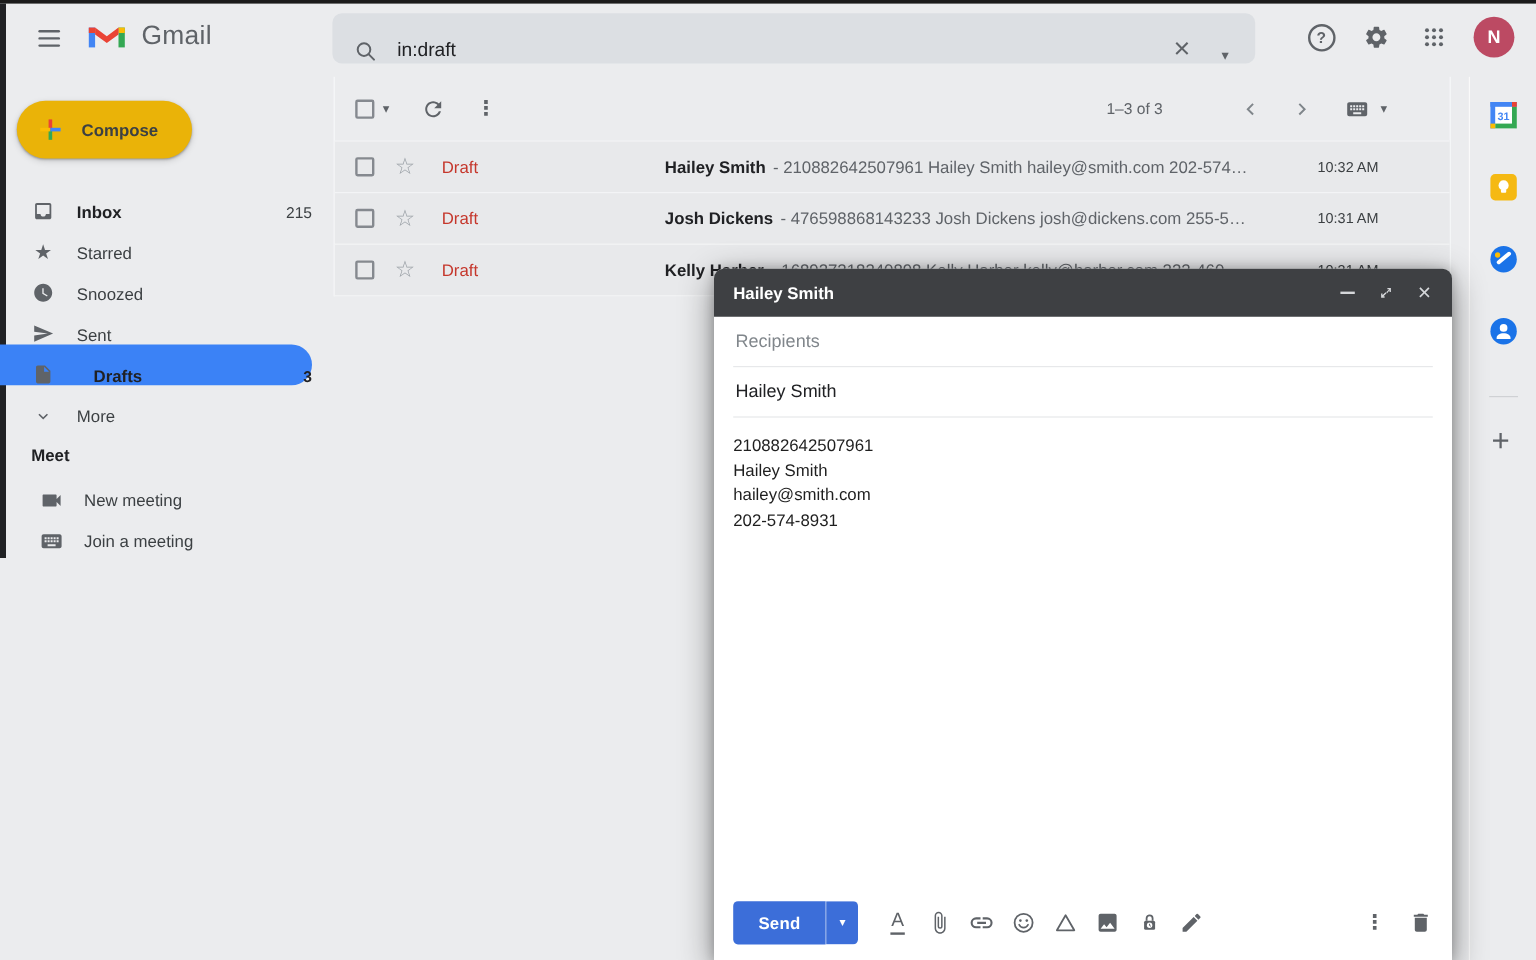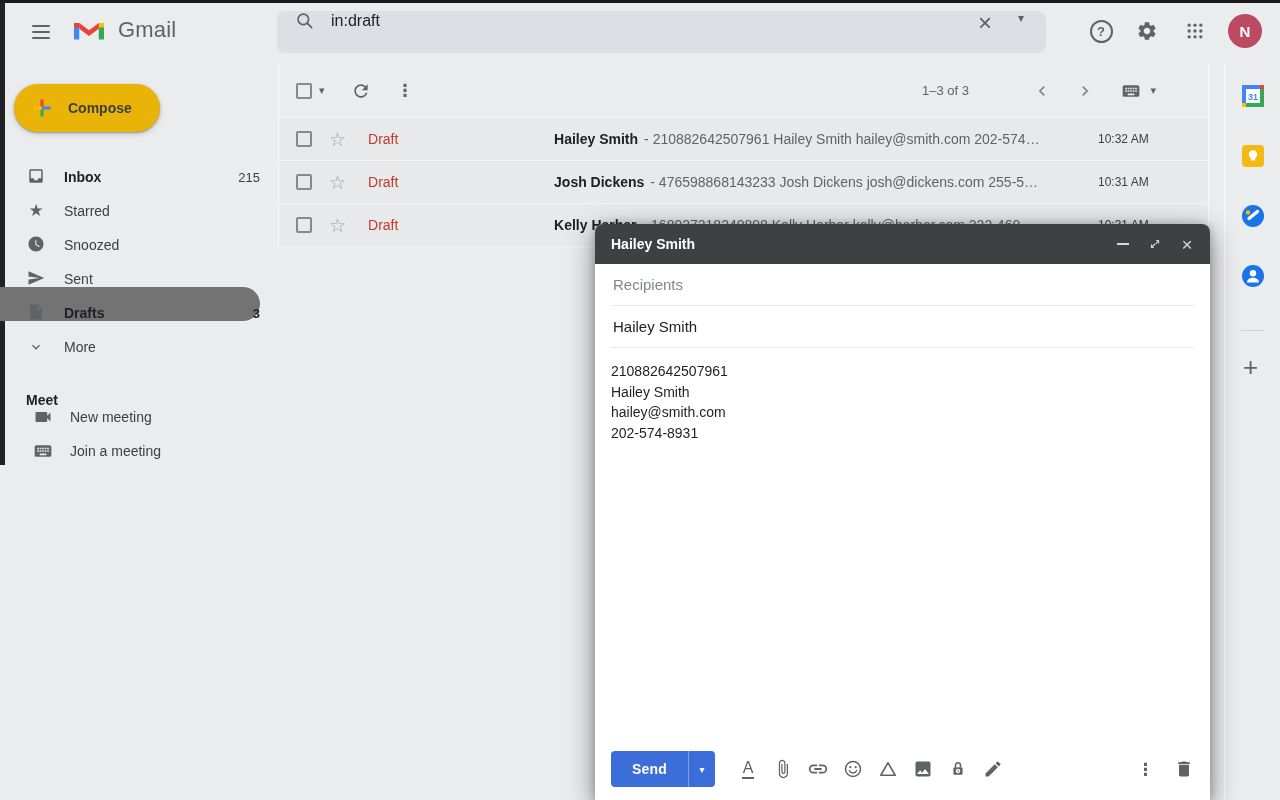--- a/index.html
+++ b/index.html
@@ -12,45 +12,45 @@
   }
   .abs{position:absolute;}
   svg{display:block;}
   
   .top-edge{left:0;top:0;width:1280px;height:3px;background:#1b1b1b;}
   .left-edge{left:0;top:3px;width:5px;height:462px;background:#202124;}
   .hamburger{left:23px;top:17px;width:36px;height:30px;display:flex;flex-direction:column;justify-content:center;gap:4px;padding:0 9px;box-sizing:border-box;cursor:pointer;}
   .hamburger span{display:block;height:2px;background:#5f6368;border-radius:1px;}
   .gmail-logo{left:71px;top:15px;}
   .gmail-word{left:118px;top:17px;font-size:22px;color:#5f6368;letter-spacing:.2px;}
-  .searchbar{left:277px;top:11px;width:769px;height:42px;background:#dcdfe3;border-radius:8px;display:flex;align-items:flex-start;}
+  .searchbar{left:277px;top:11px;width:769px;height:42px;background:#dcdfe3;border-radius:8px;display:flex;align-items:flex-end;}
   .search-mag{margin-left:18px;}
   .search-input{flex:1;margin-left:14px;border:none;outline:none;background:transparent;font-size:16px;color:#202124;font-family:inherit;}
   .clear-x{font-size:24px;color:#5f6368;margin-right:26px;cursor:pointer;line-height:1;}
   .search-caret{font-size:12px;color:#5f6368;margin-right:22px;cursor:pointer;}
   .tb-icon{width:40px;height:40px;display:flex;align-items:center;justify-content:center;cursor:pointer;}
   .help-circle{width:19px;height:19px;border:2px solid #5f6368;border-radius:50%;display:flex;align-items:center;justify-content:center;font-size:13px;font-weight:bold;color:#5f6368;}
   .avatar{left:1228px;top:14px;width:34px;height:34px;border-radius:50%;background:var(--avatar-bg,#bc4a63);color:#fff;display:flex;align-items:center;justify-content:center;font-size:15px;font-weight:bold;cursor:pointer;}
 
   
   .compose-btn{left:14px;top:84px;width:146px;height:48px;border-radius:24px;background:#eab308;
     box-shadow:0 1px 2px rgba(0,0,0,.3),0 2px 6px rgba(0,0,0,.15);
     display:flex;align-items:center;cursor:pointer;}
   .compose-btn .plus{margin-left:16px;}
   .compose-btn .lbl{margin-left:14px;font-size:14px;font-weight:bold;color:#3c4043;}
   .nav{left:0;top:151px;width:260px;}
   .nav-item{height:34px;display:flex;align-items:flex-end;border-radius:0 17px 17px 0;cursor:pointer;font-size:14px;color:#3c4043;}
   .nav-item .nicon{width:20px;margin-left:26px;display:flex;justify-content:center;}
   .nav-item .nlabel{margin-left:18px;}
   .nav-item .ncount{margin-left:auto;font-size:13px;color:#3c4043;}
   .nav-item.bold .nlabel{font-weight:bold;color:#202124;}
-  .nav-item.selected{background:#737373;}
+  .nav-item.selected{background:#3b82f6;gap:14px;}
   .nav-item.selected .ncount{font-weight:bold;color:#202124;}
   .star-glyph{font-size:17px;color:#5f6368;line-height:1;}
-  .meet-head{left:26px;top:392px;font-size:14px;font-weight:bold;color:#202124;}
+  .meet-head{left:26px;top:371px;font-size:14px;font-weight:bold;color:#202124;}
   .meet-item{height:34px;display:flex;align-items:center;cursor:pointer;font-size:14px;color:#3c4043;}
   .meet-item .micon{width:22px;margin-left:32px;display:flex;justify-content:center;}
   .meet-item .mlabel{margin-left:16px;}
   .meet-list{left:0;top:400px;width:260px;}
 
   
   .list-card{left:278px;top:64px;width:931px;height:183px;border-left:1px solid #f7f8f9;border-right:1px solid #f7f8f9;box-sizing:border-box;}
   .list-toolbar{height:53px;display:flex;align-items:center;position:relative;}
   .cb{width:16px;height:16px;border:2px solid #85898f;border-radius:2px;box-sizing:border-box;cursor:pointer;background:transparent;}
   .toolbar-cb{margin-left:17px;}

